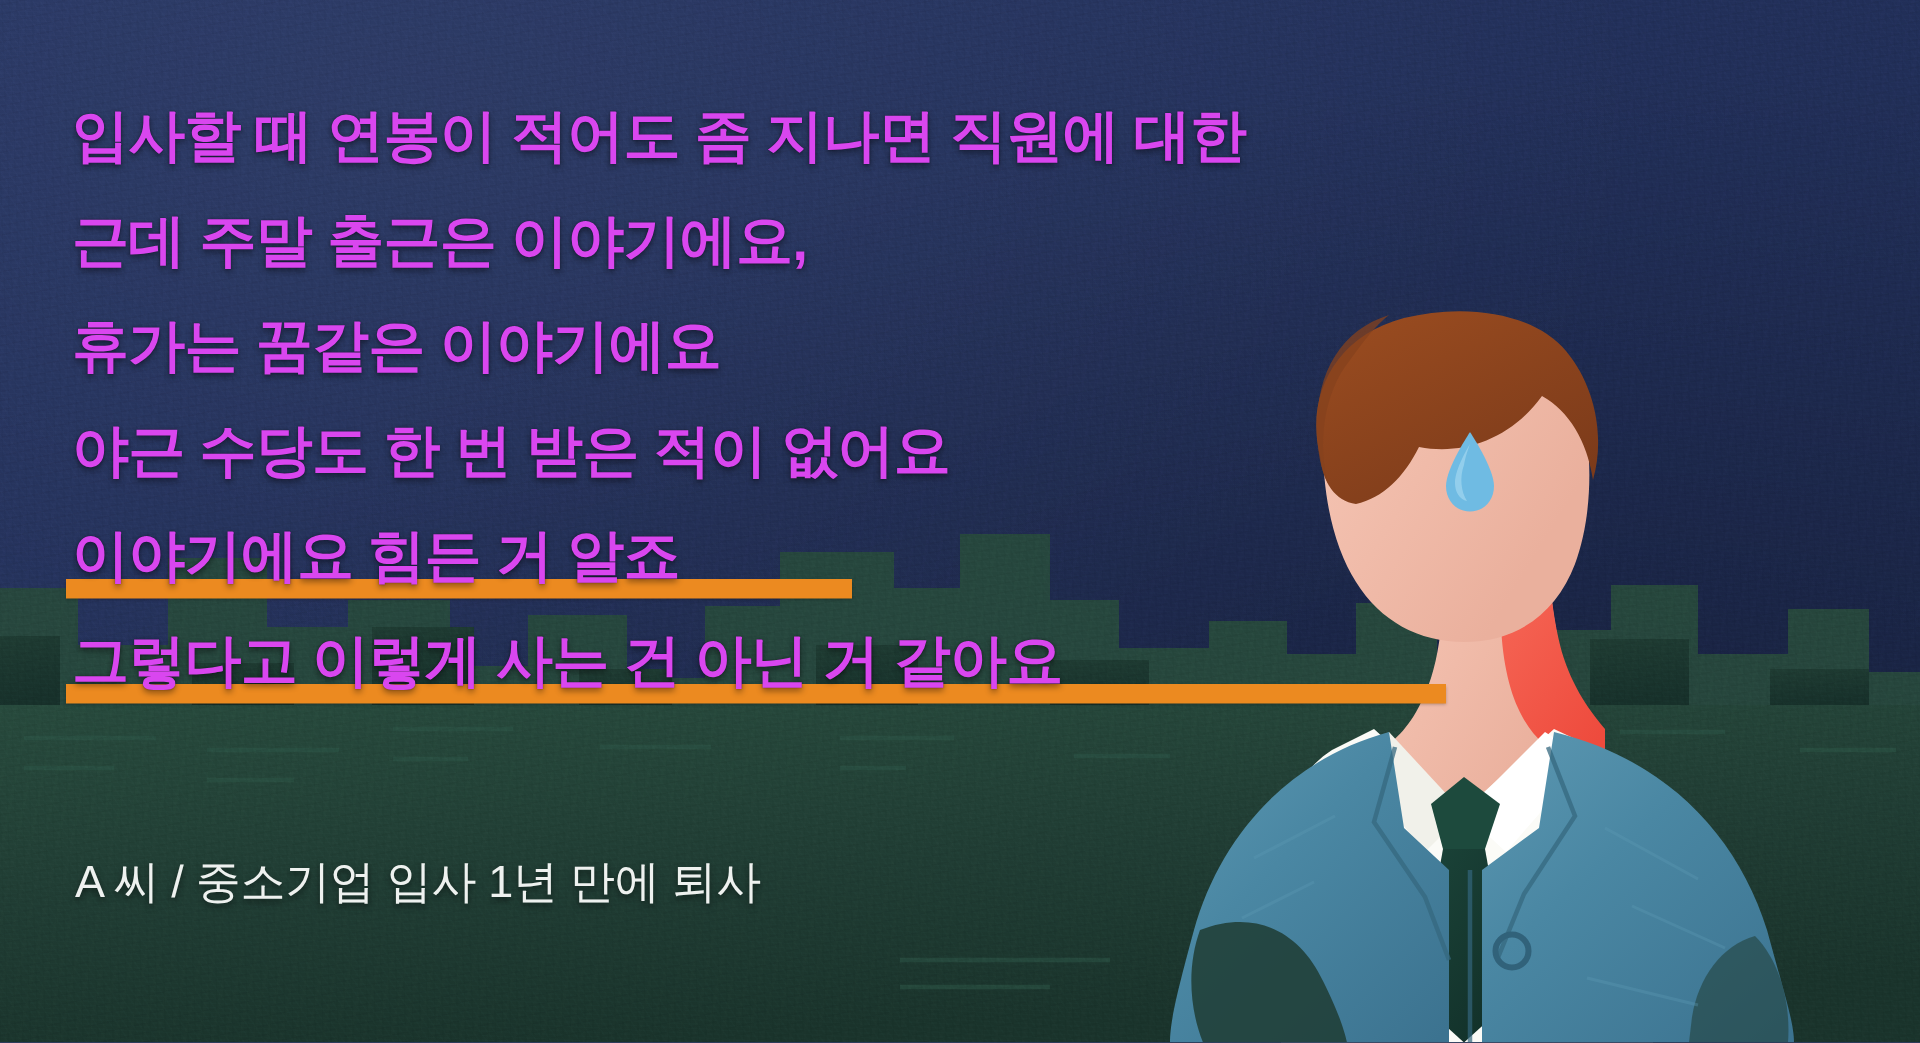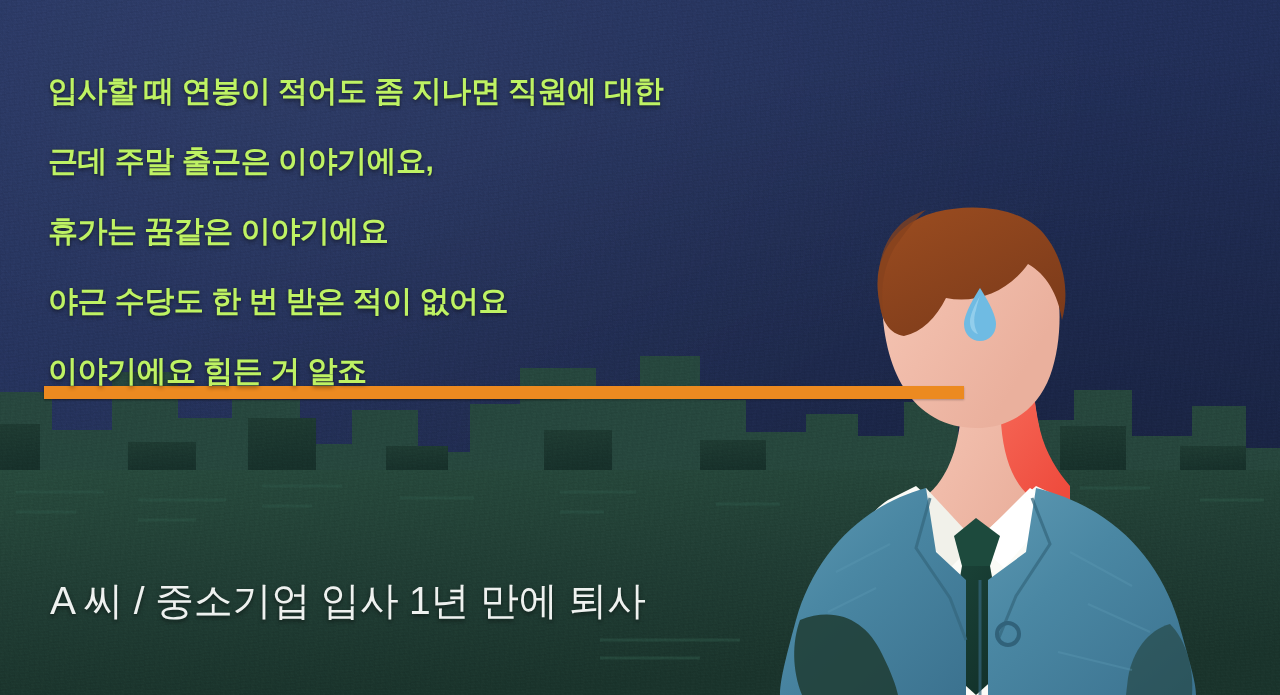--- a/index.html
+++ b/index.html
@@ -49,24 +49,24 @@
   
   .quote-block {
     position: absolute;
     left: 48px;
     top: 56px;
     width: 1130px;
   }
   .qline {
     position: relative;
     display: block;
-    font-size: 30px;
+    font-size: 38px;
     line-height: 70px;
     font-weight: 700;
-    color: #bef264;
+    color: #d946ef;
     letter-spacing: -0.5px;
     white-space: nowrap;
     text-shadow: 0 2px 4px rgba(0,0,0,.45), 0 0 1px rgba(0,0,0,.5);
   }
   .qline .txt { position: relative; z-index: 2; }
   .qline.hl .bar {
     position: absolute;
     left: -4px;
     bottom: 7px;
     height: 13px;
@@ -74,22 +74,22 @@
     z-index: 1;
     box-shadow: 0 1px 2px rgba(0,0,0,.25);
   }
   .qline.hl1 .bar { width: 524px; }
   .qline.hl2 .bar { width: 920px; }
 
   
   .attribution {
     position: absolute;
     left: 50px;
-    top: 580px;
-    font-size: 39px;
+    top: 568px;
+    font-size: 30px;
     line-height: 42px;
     font-weight: 400;
     color: #eef1ef;
     letter-spacing: -0.2px;
     white-space: nowrap;
     text-shadow: 0 2px 4px rgba(0,0,0,.5);
   }
 
   
   .figure { position: absolute; left: 740px; top: 200px; width: 540px; height: 495px; }
@@ -287,18 +287,19 @@
       <span class="txt">야근 수당도 한 번 받은 적이 없어요</span>
     </div>
 
     <div class="qline hl hl1">
       <span class="bar"></span>
       <span class="txt">이야기에요 힘든 거 알죠</span>
     </div>
 
     <div class="qline hl hl2">
       <span class="bar"></span>
+      <span class="txt">그렇다고 이렇게 사는 건 아닌 거 같아요</span>
     </div>
   </div>
 
   <div class="attribution">A 씨 / 중소기업 입사 1년 만에 퇴사</div>
 
 </div>
 
 </body></html>

